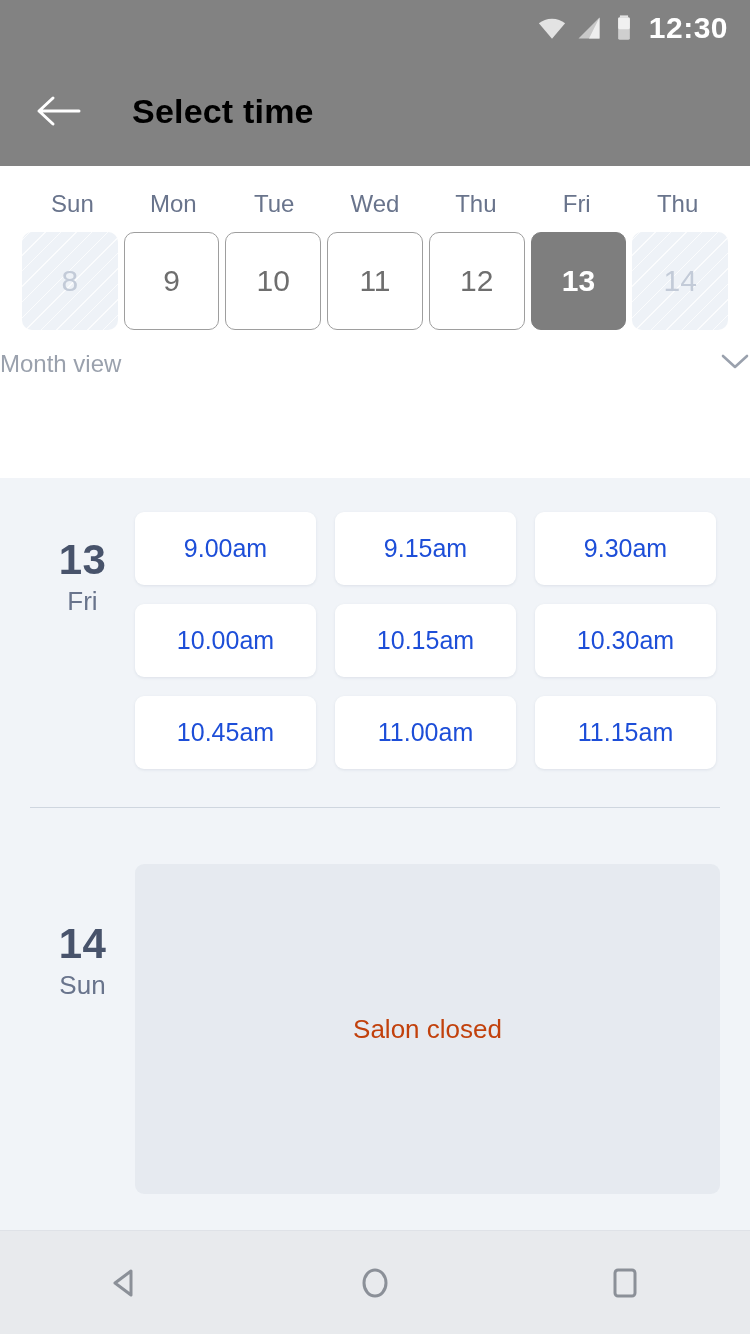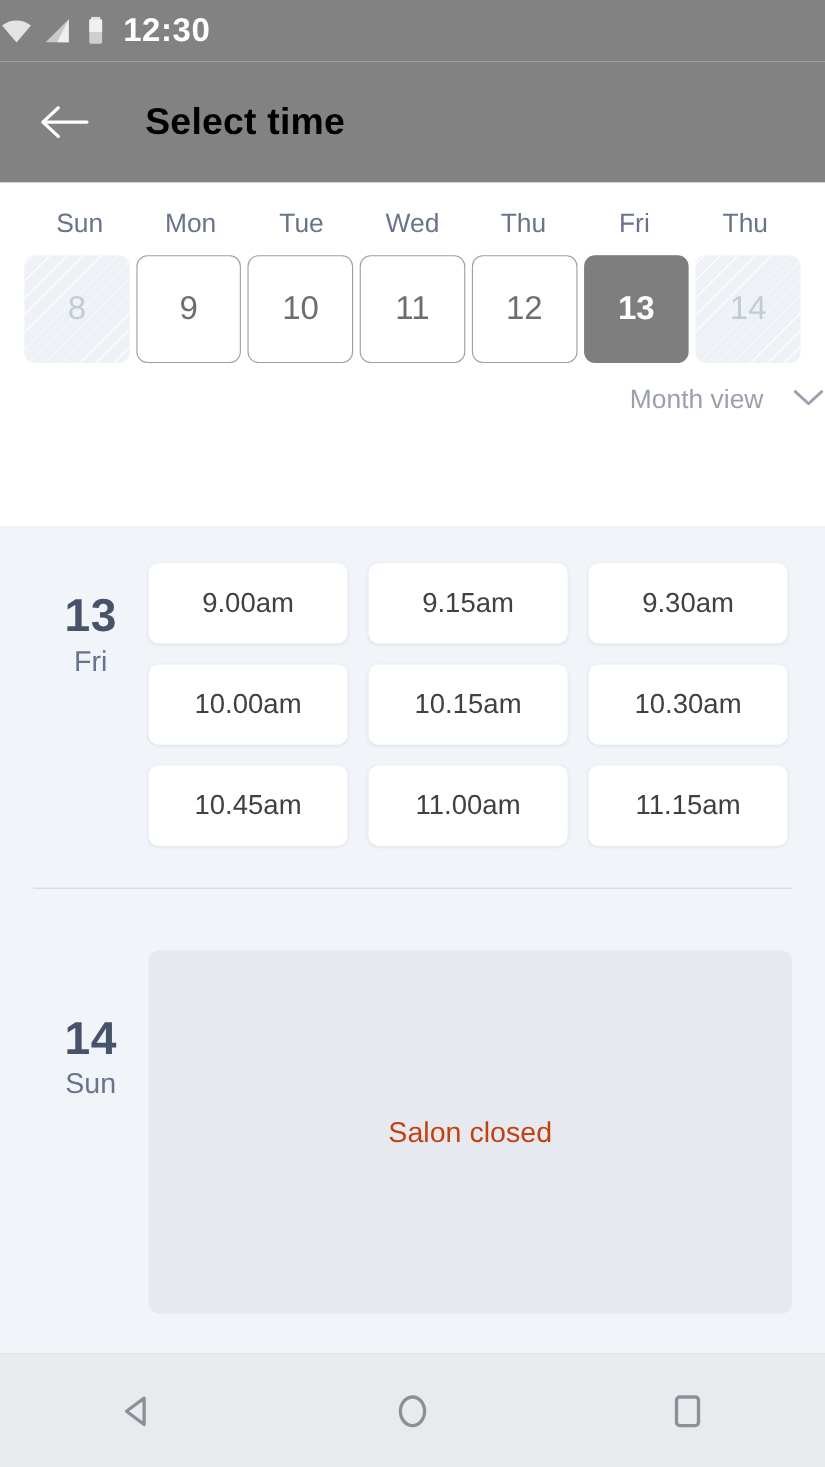--- a/index.html
+++ b/index.html
@@ -7,21 +7,21 @@
     width:750px; height:1334px;
     font-family:"Liberation Sans", sans-serif;
     background:#ffffff;
     overflow:hidden;
   }
   .screen { position:relative; width:750px; height:1334px; display:flex; flex-direction:column; }
 
   
   .statusbar {
     height:56px; background:#828282; flex:0 0 56px;
-    display:flex; align-items:center; 
+    display:flex; align-items:center; justify-content:flex-end;
     padding-right:22px; gap:8px;
   }
   .sb-icon { display:flex; align-items:center; }
   .sb-clock {
     color:#ffffff; font-size:30px; font-weight:bold; letter-spacing:0.5px;
     margin-left:4px;
   }
 
   
   .appbar {
@@ -53,21 +53,21 @@
   .day.normal { border:1px solid #9e9e9e; background:#ffffff; color:#6e6e6e; }
   .day.selected { background:#7e7e7e; color:#ffffff; font-weight:bold; border:1px solid #7e7e7e; }
   .day.disabled {
     color:#c3cbd8; cursor:default; border:none;
     background-color:#eef2f7;
     background-image:repeating-linear-gradient(
       -45deg, rgba(255,255,255,0) 0 10px, rgba(255,255,255,0.75) 10px 11px);
   }
 
   .monthview-row {
-    display:flex; align-items:center; justify-content:flex-end;
+    display:flex; align-items:center; justify-content:space-between;
     gap:26px; margin-top:20px; cursor:pointer;
   }
   .monthview-label { color:#9aa1ad; font-size:24px; }
 
   
   .slots-area {
     flex:1 1 auto; background:#f1f4f8; overflow:hidden;
     display:flex; flex-direction:column;
   }
   .day-block { display:flex; padding:34px 30px 0 30px; }
@@ -77,21 +77,21 @@
 
   .slot-grid {
     flex:1 1 auto;
     display:grid; grid-template-columns:repeat(3, 181px);
     gap:19px 19px;
     align-content:start;
   }
   .slot {
     height:73px; background:#ffffff; border-radius:9px;
     display:flex; align-items:center; justify-content:center;
-    font-size:25px; color:#404040; cursor:pointer;
+    font-size:25px; color:#1d4ed8; cursor:pointer;
     box-shadow:0 1px 3px rgba(86,104,130,0.13);
   }
 
   .divider { height:1px; background:#cfd6df; margin:38px 30px 0 30px; }
 
   .closed-block {
     flex:1 1 auto; background:#e6eaf0; border-radius:9px;
     display:flex; align-items:center; justify-content:center;
     color:#c2410c; font-size:26px; min-height:155px;
   }

